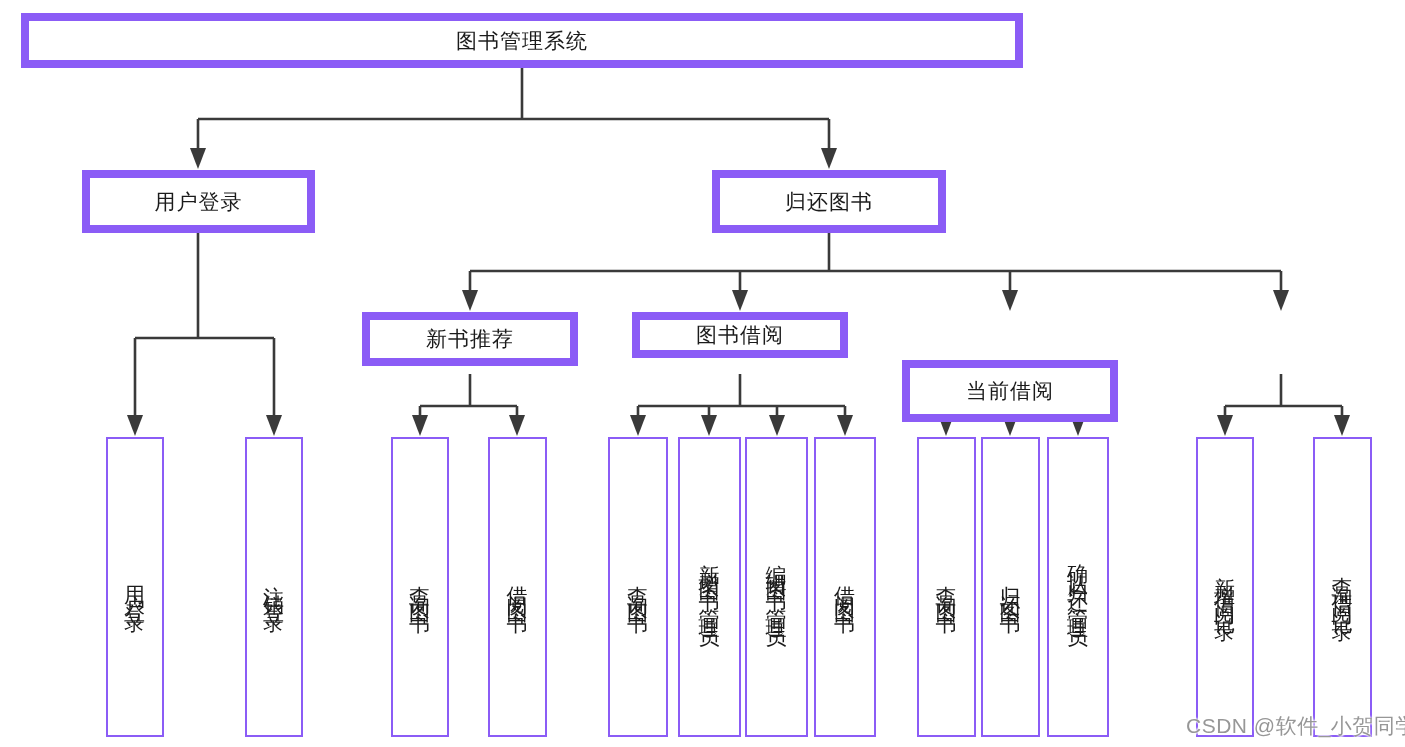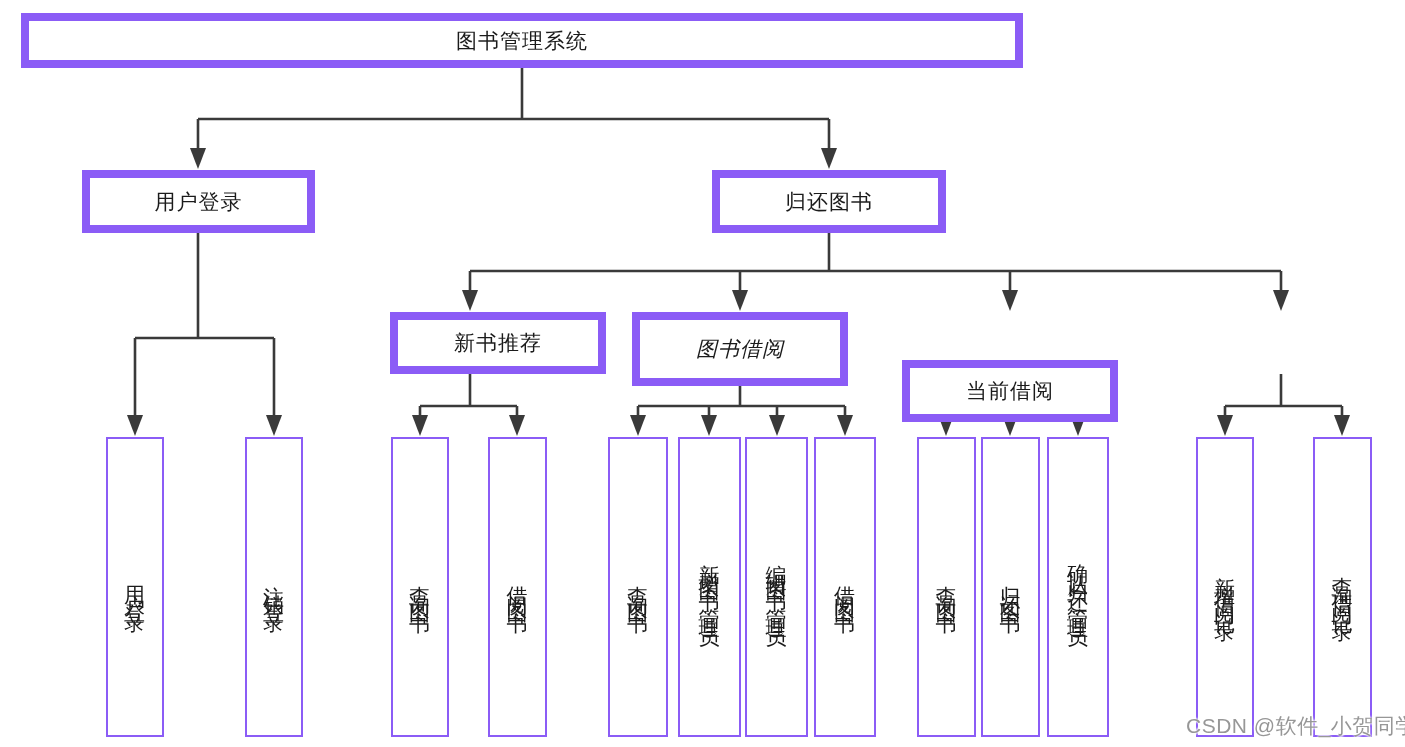--- a/index.html
+++ b/index.html
@@ -38,22 +38,22 @@
     text-orientation: mixed;
     line-height: 1;
     letter-spacing: 9px;
     font-size: 21px;
     color: #1b1b1b;
   }
   
   .b-root           { left: 21px;   top: 13px;  width: 1002px; height: 55px; }
   .b-user-login     { left: 82px;   top: 170px; width: 233px;  height: 63px; }
   .b-book-mgmt      { left: 712px;  top: 170px; width: 234px;  height: 63px; }
-  .b-new-books      { left: 362px;  top: 312px; width: 216px;  height: 62px; margin-left: 28px; }
-  .b-book-borrow    { left: 632px;  top: 312px; width: 216px;  height: 74px; font-style: italic; }
+  .b-new-books      { left: 362px;  top: 312px; width: 216px;  height: 54px; }
+  .b-book-borrow    { left: 632px;  top: 312px; width: 216px;  height: 46px; }
   .b-current-borrow { left: 902px;  top: 312px; width: 216px;  height: 62px; margin-top: 48px; }
   .b-borrow-records { left: 1172px; top: 312px; width: 218px;  height: 62px; }
   .b-l-user-login   { left: 106px;  top: 437px; width: 58px;   height: 300px; }
   .b-l-logout       { left: 245px;  top: 437px; width: 58px;   height: 300px; }
   .b-l-nb-query     { left: 391px;  top: 437px; width: 58px;   height: 300px; }
   .b-l-nb-borrow    { left: 488px;  top: 437px; width: 59px;   height: 300px; }
   .b-l-bb-query     { left: 608px;  top: 437px; width: 60px;   height: 300px; }
   .b-l-bb-add       { left: 678px;  top: 437px; width: 63px;   height: 300px; }
   .b-l-bb-edit      { left: 745px;  top: 437px; width: 63px;   height: 300px; }
   .b-l-bb-borrow    { left: 814px;  top: 437px; width: 62px;   height: 300px; }

